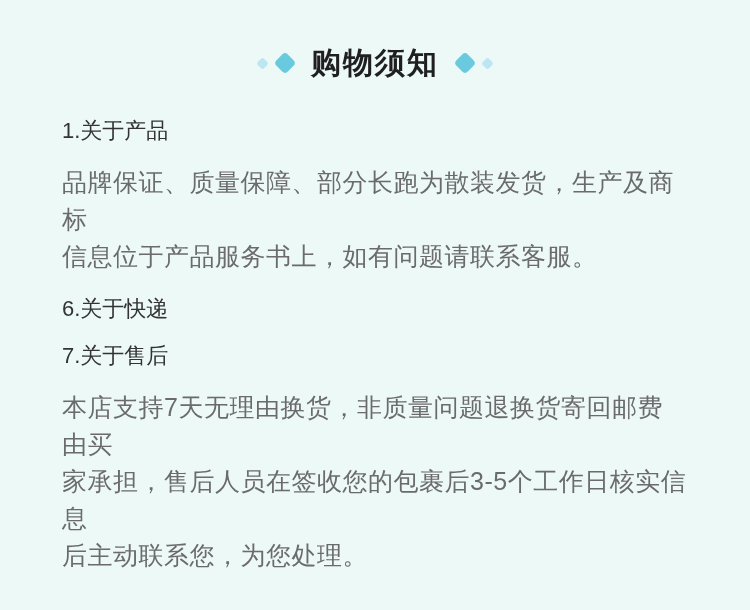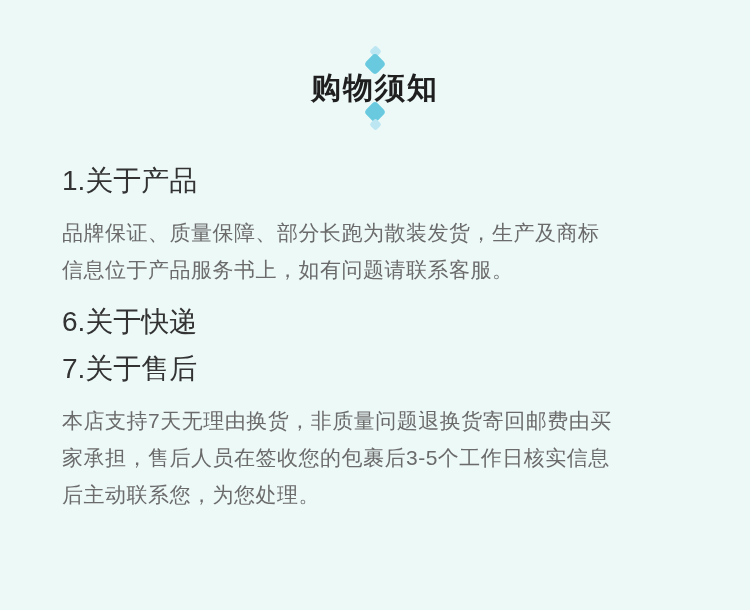--- a/index.html
+++ b/index.html
@@ -11,21 +11,20 @@
     height: 610px;
     background: #ecf9f7;
     font-family: "Liberation Sans", "DejaVu Sans", sans-serif;
     overflow: hidden;
   }
   .header {
     display: flex;
     align-items: center;
     justify-content: center;
     padding-top: 47px;
-    flex-direction: column;
   }
   .page-title {
     font-size: 30px;
     font-weight: bold;
     color: #1f1f1f;
     letter-spacing: 2px;
     line-height: 32px;
     margin: 0 13px;
   }
   .diamond {
@@ -42,31 +41,31 @@
   .diamond.small {
     width: 9px;
     height: 9px;
     border-radius: 2.5px;
     margin: 0 5px;
   }
   .content {
     padding: 0 62px;
   }
   .section-heading {
-    font-size: 28px;
+    font-size: 22px;
     font-weight: normal;
     color: #333333;
     line-height: 27px;
     margin: 20px 0;
   }
   .section:first-child .section-heading {
     margin-top: 38px;
   }
   .section-body {
-    font-size: 21px;
+    font-size: 25px;
     color: #6b6b6b;
     line-height: 37px;
     margin: 0 0 20px 0;
     white-space: pre-line;
     letter-spacing: 0.5px;
   }
 </style>
 </head>
 <body style="background: rgb(236, 249, 247);">
 

